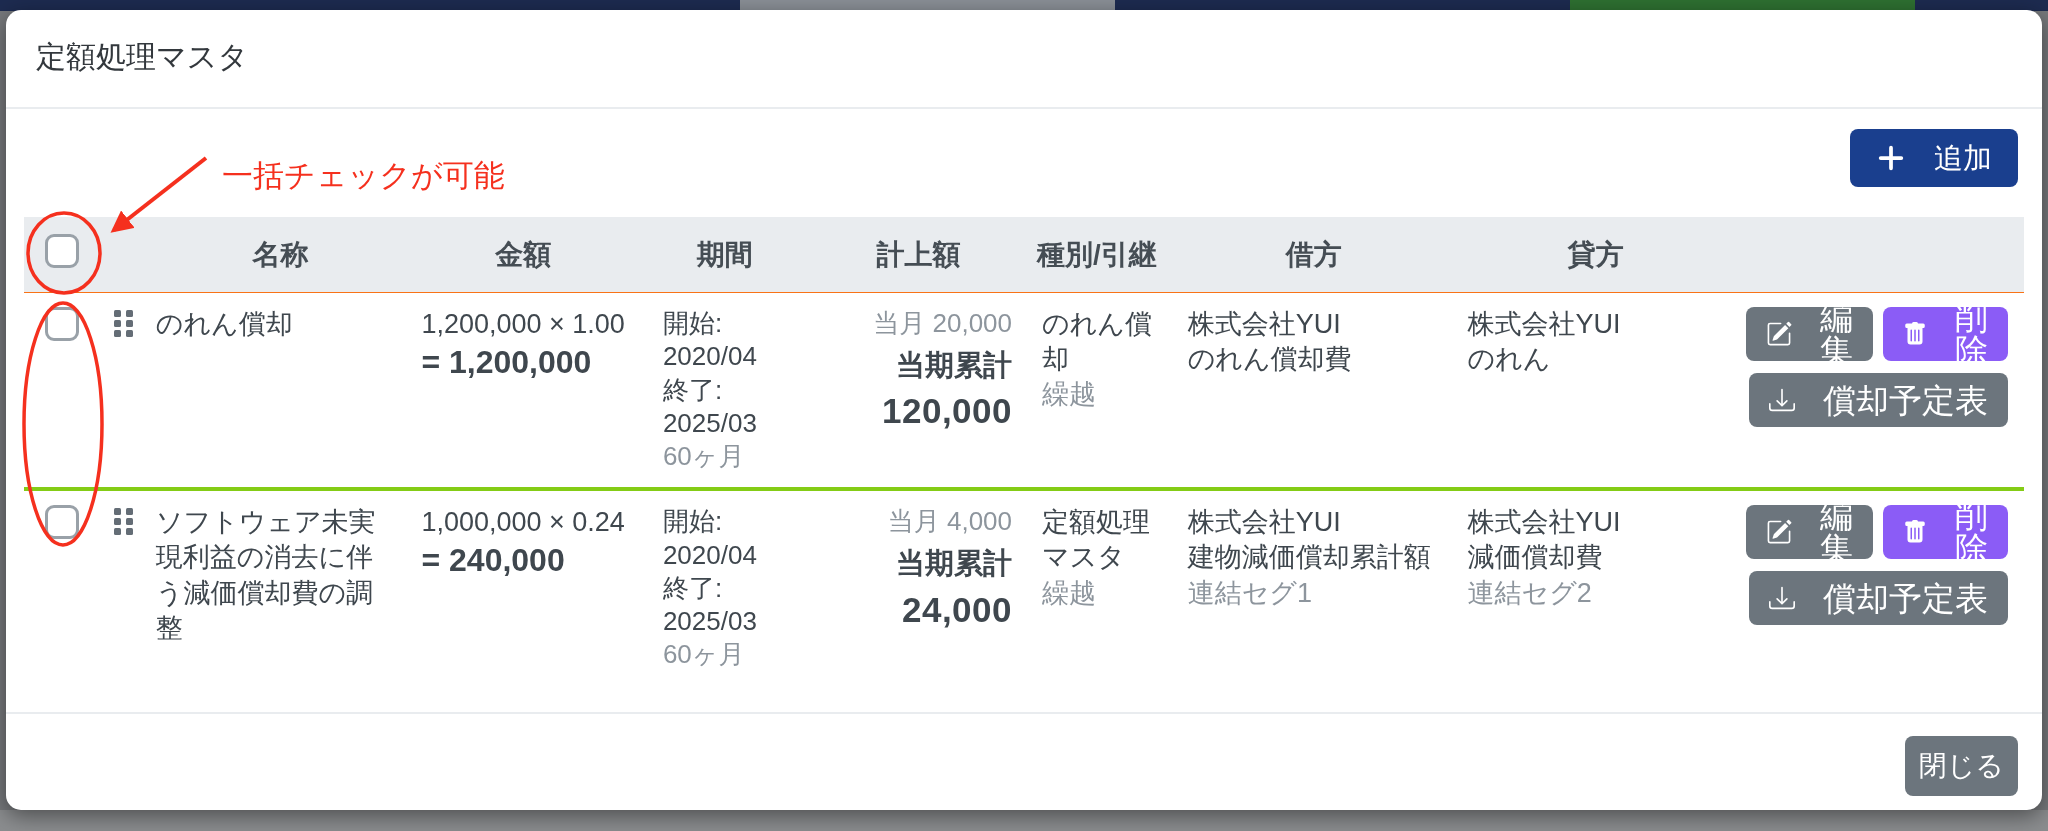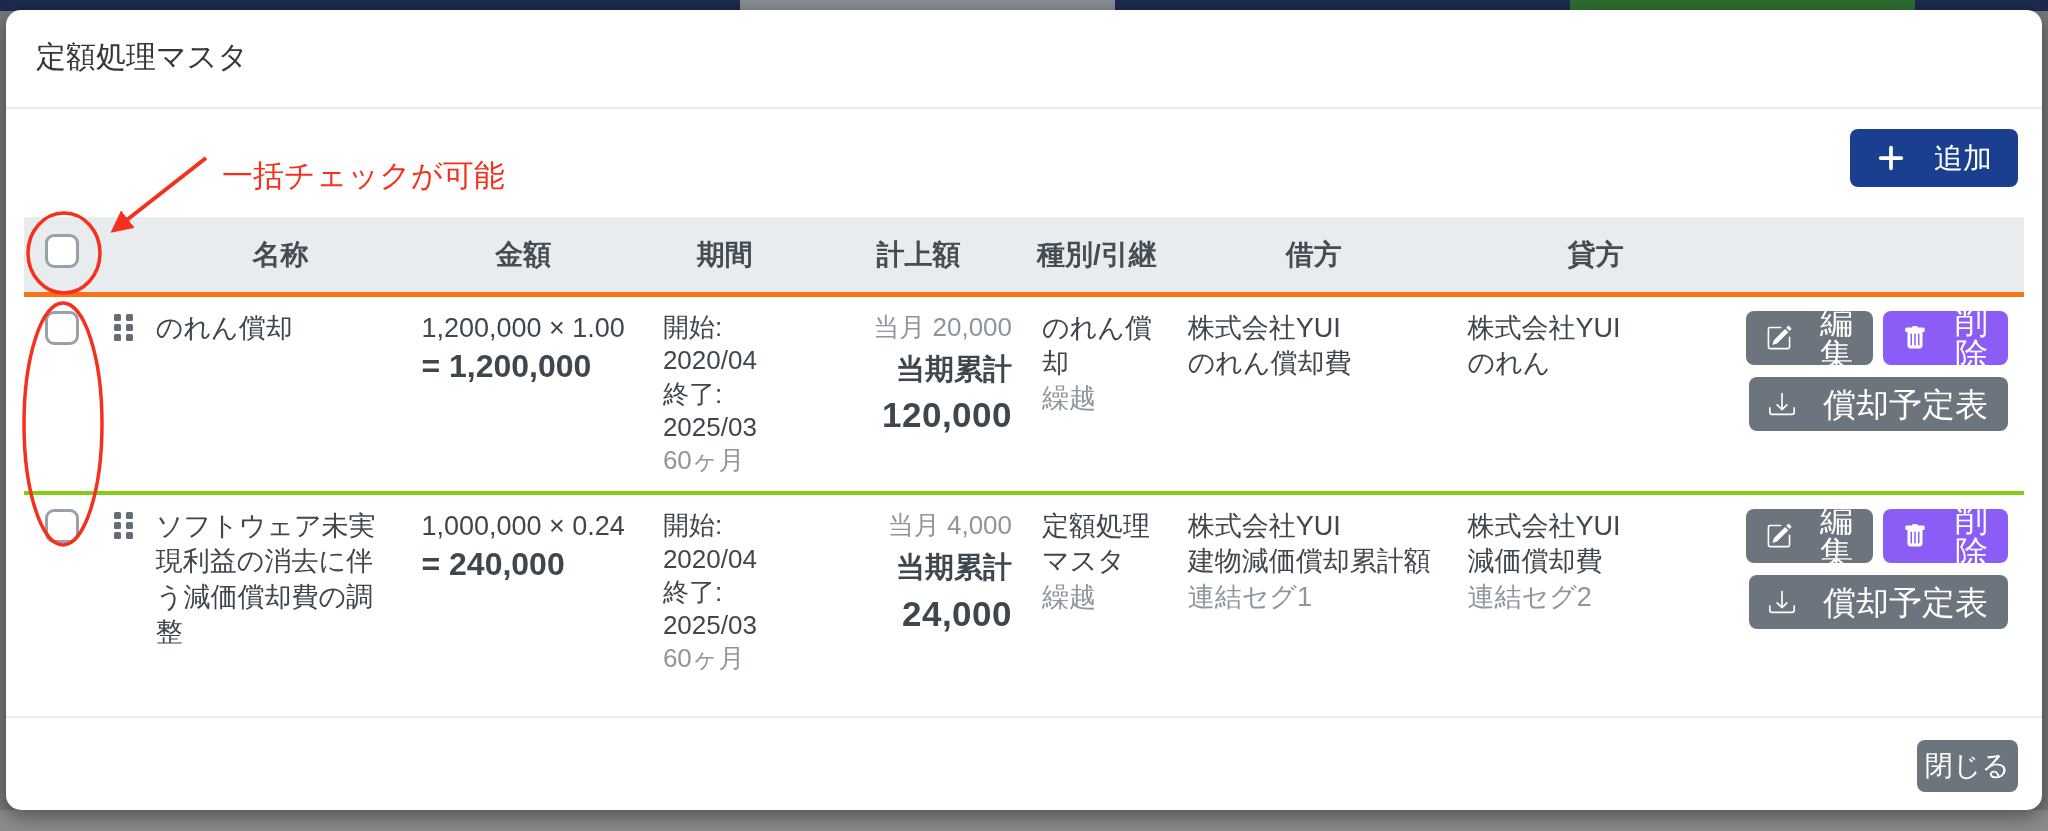--- a/index.html
+++ b/index.html
@@ -36,21 +36,21 @@
   }
   .btn svg { display:block; }
   .btn-primary  { background:#1a3f8e; height:58px; padding:0 26px; font-size:29px; }
   .btn-secondary{ background:#6c757d; }
   .btn-danger   { background:#8b5cf6; }
   .btn-sm { height:54px; padding:0 20px; font-size:33px; }
 
   table.master { width:2000px; border-collapse:collapse; font-size:27px; color:#3f474e; }
   thead th {
     background:#e9ecef; font-weight:bold; font-size:28px; color:#454d54;
-    padding:17px 8px; text-align:center; border-bottom:5px solid #f97316;
+    padding:17px 8px; text-align:center; border-bottom:1px solid #f97316;
   }
   tbody td { vertical-align:top; padding:14px 8px; line-height:1.3; }
   tbody tr.row-2 td { border-top:4px solid #84cc16; padding-bottom:40px; }
 
   col.c-check   { width:80px; }  col.c-grip   { width:48px; }
   col.c-name    { width:290px; } col.c-amount { width:170px; }
   col.c-period  { width:190px; } col.c-recorded { width:210px; }
   col.c-type    { width:165px; } col.c-debit  { width:305px; }
   col.c-credit  { width:310px; } col.c-actions{ width:232px; }
 
@@ -75,21 +75,21 @@
     border:3px solid #99a1a8; border-radius:9px; background:#fff; cursor:pointer;
   }
   .grip { margin-top:4px; }
 
   .action-line { display:flex; gap:10px; justify-content:flex-end; margin-bottom:12px; }
 
   .modal-footer {
     margin-top:auto; border-top:2px solid #e9ecef;
     display:flex; justify-content:flex-end; padding:22px 24px;
   }
-  .btn-close { height:52px; padding:0 8px; font-size:28px; }
+  .btn-close { height:60px; padding:0 14px; font-size:28px; }
 
   .annotation-overlay {
     position:absolute; inset:0; width:2048px; height:831px;
     pointer-events:none; z-index:50;
   }
 </style>
 </head>
 <body>
 
 <div class="top-strip">

